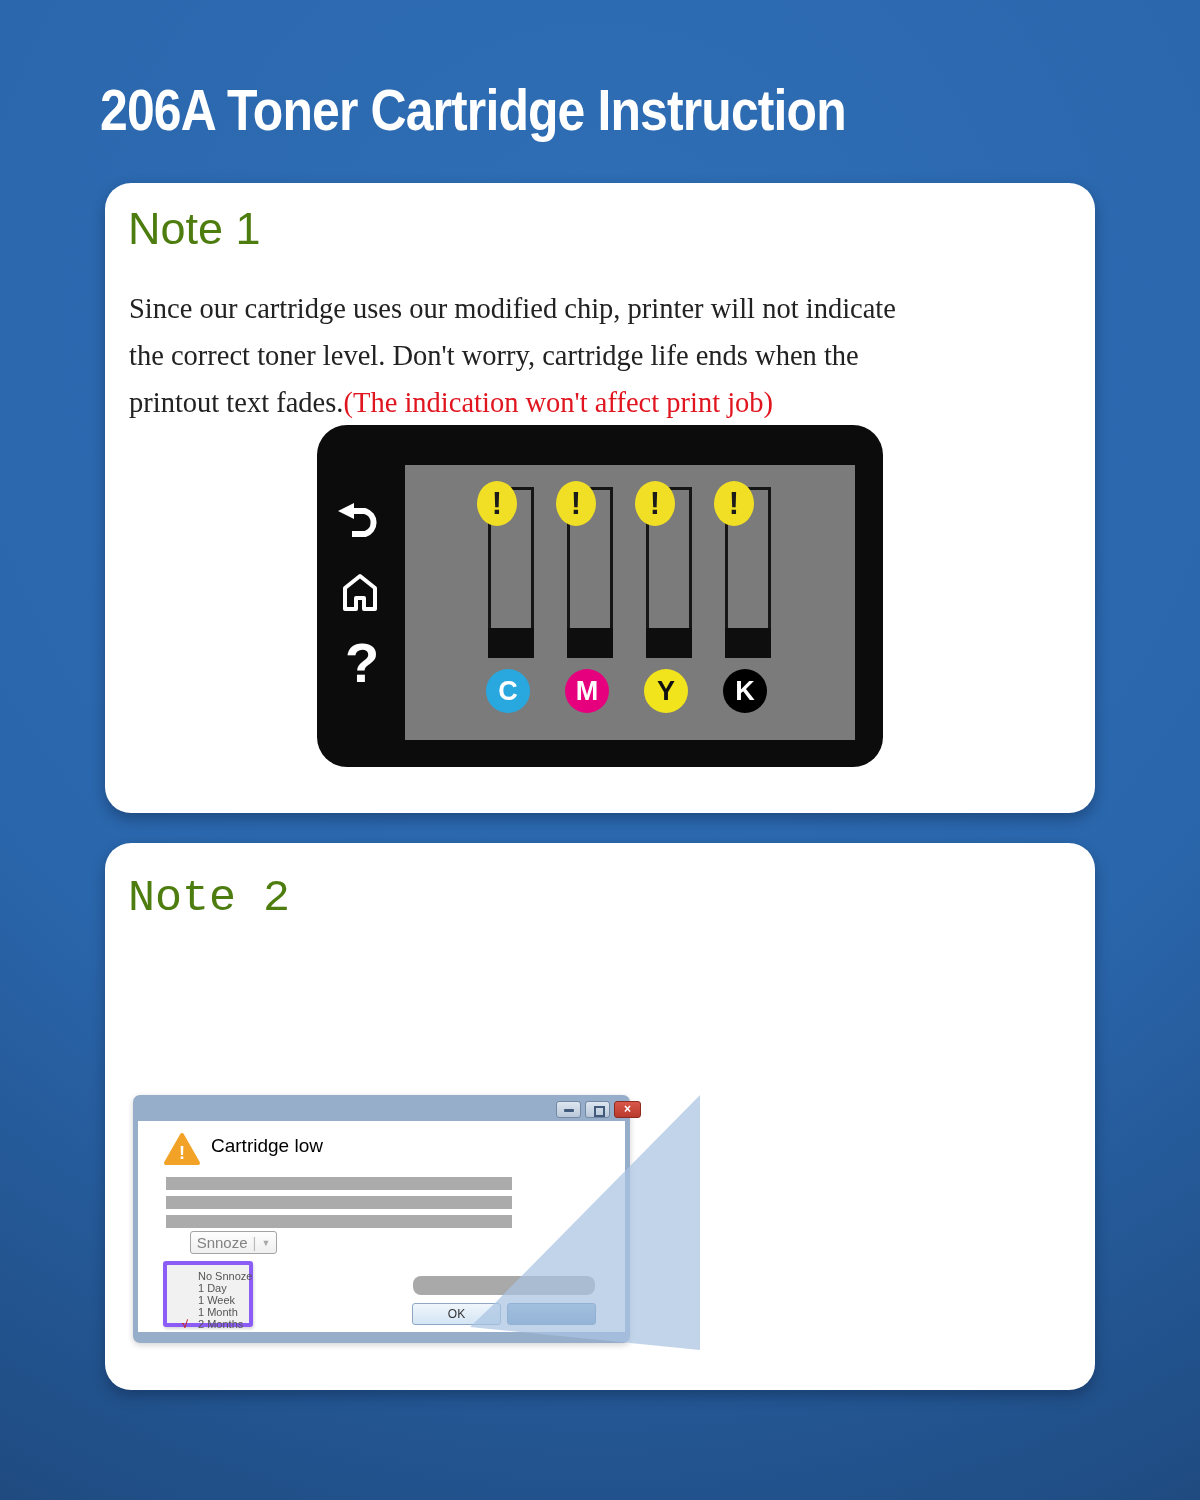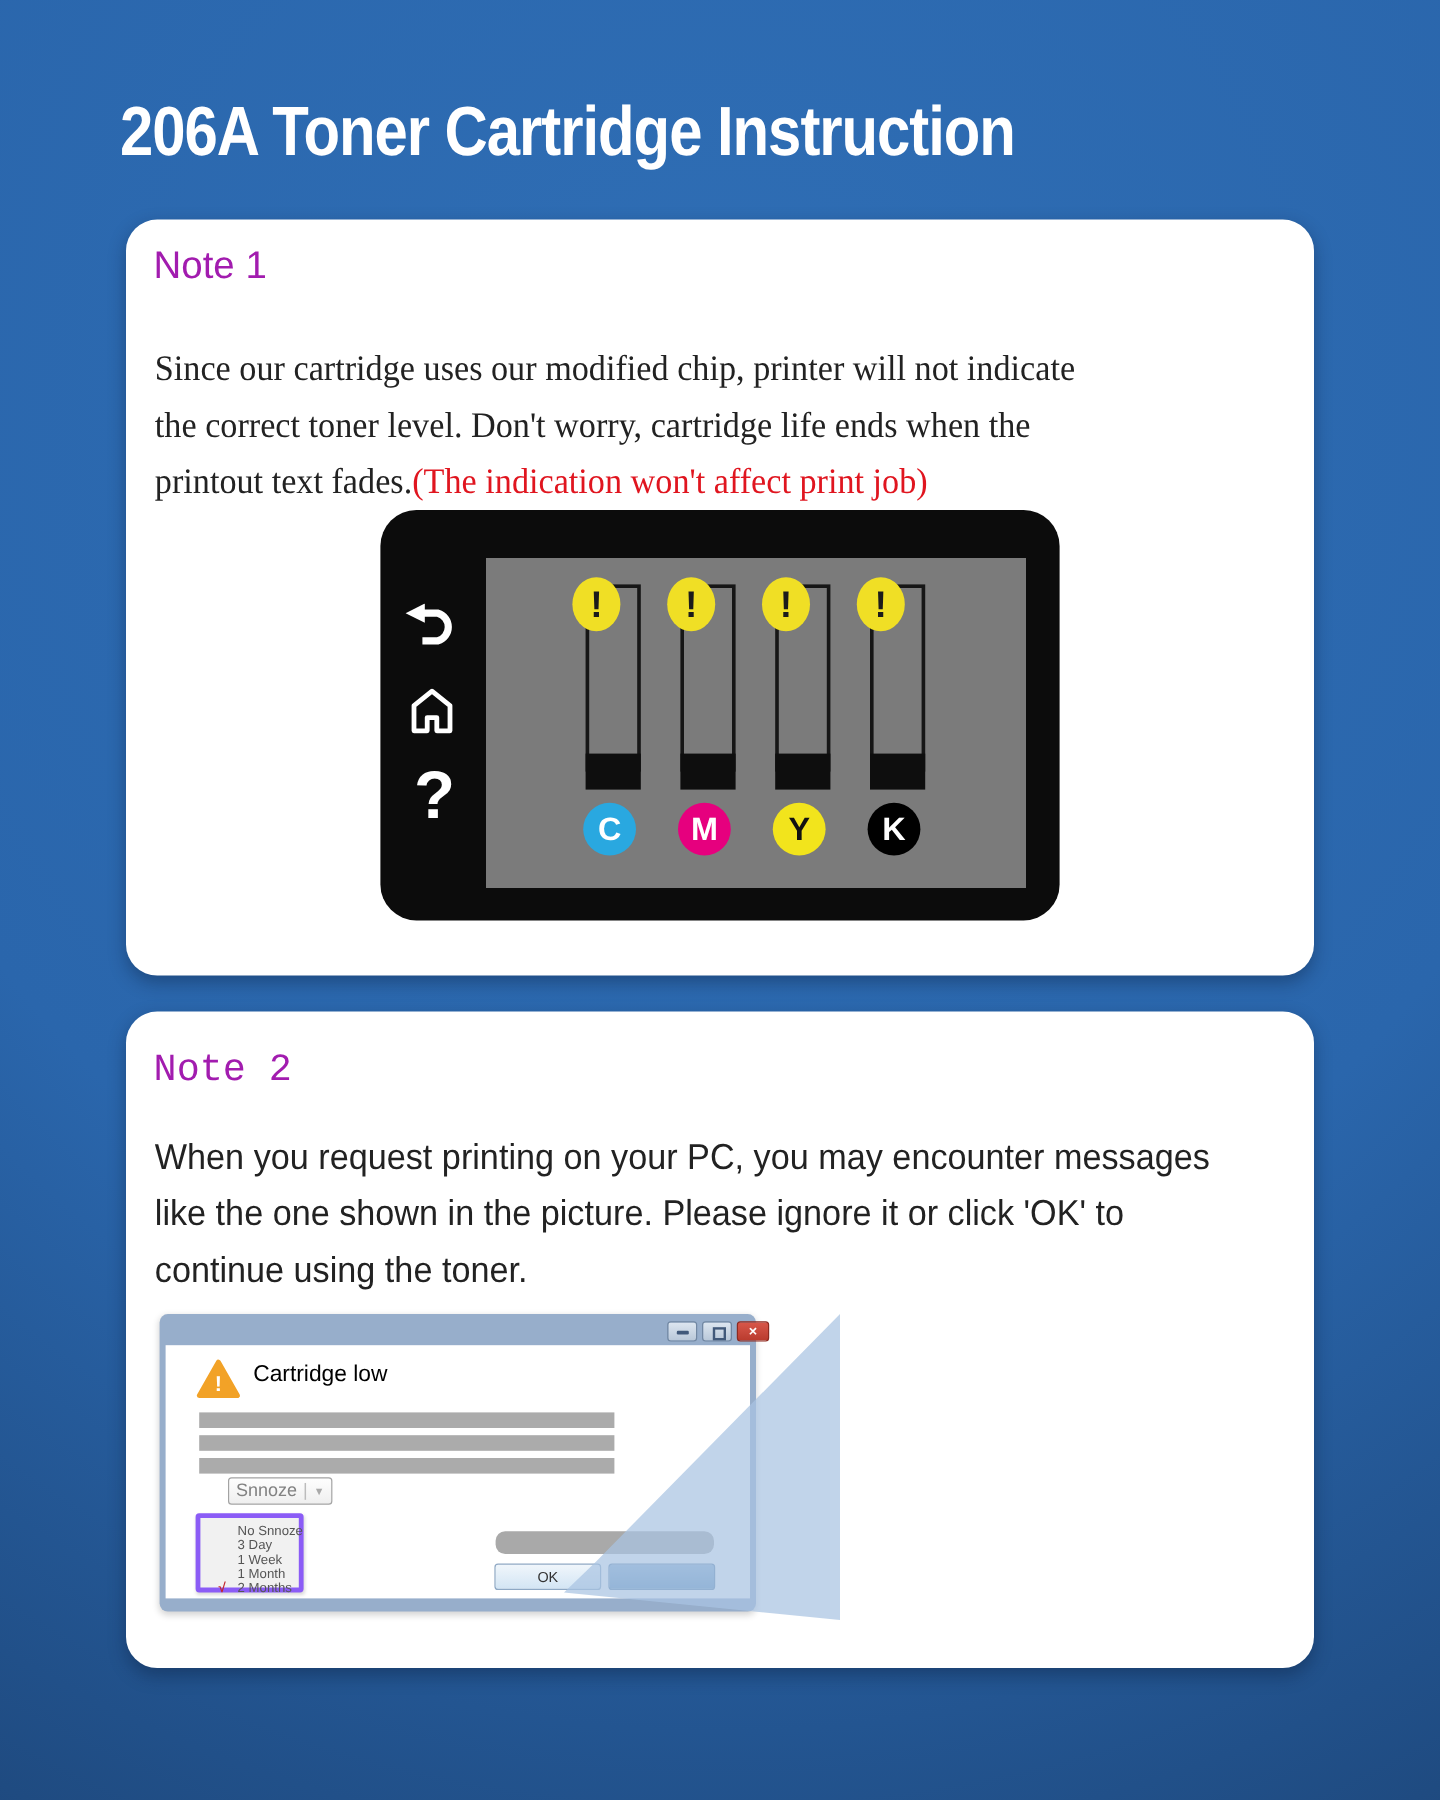--- a/index.html
+++ b/index.html
@@ -5,21 +5,21 @@
   html,body{margin:0;padding:0;}
   body{width:1200px;height:1500px;font-family:"Liberation Sans",sans-serif;}
   .stage{position:relative;width:1200px;height:1500px;overflow:hidden;
     background:radial-gradient(140% 115% at 50% 22%, #2f6eb5 0%, #2a66ac 45%, #1f4b81 76%, #16335c 100%);}
   .page-title{position:absolute;left:100px;top:76px;font-size:58px;font-weight:bold;color:#ffffff;
     letter-spacing:-1px;white-space:nowrap;transform:scaleX(.86);transform-origin:0 0;}
   .card{position:absolute;left:105px;width:990px;background:#ffffff;border-radius:26px;
     box-shadow:0 6px 14px rgba(8,24,48,.35);}
   .card1{top:183px;height:630px;}
   .card2{top:843px;height:547px;}
-  .card h2{position:absolute;left:23px;margin:0;font-weight:400;color:#a21caf;font-size:32px;}
+  .card h2{position:absolute;left:23px;margin:0;font-weight:400;color:#4d7c0f;font-size:45px;}
   .card1 h2{top:20px;}
   .card2 h2{top:30px;font-family:Liberation Mono, monospace;}
   .para{position:absolute;left:24px;}
   .card1 .para{top:101px;font-family:Liberation Serif, serif;}
   .card2 .para{top:98px;}
   .line{font-size:30px;color:#222222;line-height:47px;white-space:nowrap;
     transform:scaleX(.95);transform-origin:0 0;}
   .red{color:#e0151f;}
 
   
@@ -124,25 +124,20 @@
         <div class="cmyk" style="left: 81px; background: rgb(41, 168, 224); color: rgb(255, 255, 255);">C</div>
         <div class="cmyk" style="left: 160px; background: rgb(230, 0, 126); color: rgb(255, 255, 255);">M</div>
         <div class="cmyk" style="left: 239px; background: rgb(242, 228, 28); color: rgb(17, 17, 17);">Y</div>
         <div class="cmyk" style="left: 318px; background: rgb(0, 0, 0); color: rgb(255, 255, 255);">K</div>
       </div>
     </div>
   </section>
 
   <section class="card card2">
     <h2>Note 2</h2>
-    <div class="para">
-      <div class="line">When you request printing on your PC, you may encounter messages</div>
-      <div class="line">like the one shown in the picture. Please ignore it or click 'OK' to</div>
-      <div class="line">continue using the toner.</div>
-    </div>
 
     <div class="dialog">
       <div class="winbtn win-min">
           <span class="minbar"></span>
         </div>
       <div class="winbtn win-max">
           <span class="maxbox"></span>
         </div>
       <div class="winbtn win-close">×</div>
       <div class="dlg-content"></div>
@@ -160,21 +155,21 @@
       <div class="ph-line ph3"></div>
 
       <div class="snooze">
         <span>Snnoze</span>
           <span class="sb-sep">|</span>
           <span class="sb-arrow">▼</span>
       </div>
 
       <div class="dropdown">
         <div class="dd-item">No Snnoze</div>
-        <div class="dd-item">3 Day</div>
+        <div class="dd-item">1 Day</div>
         <div class="dd-item">1 Week</div>
         <div class="dd-item">1 Month</div>
         <div class="dd-item"><span class="dd-check">√</span><span>2 Months</span></div>
       </div>
 
       <div class="ph-btn"></div>
       <div class="ok-btn">OK</div>
       <div class="alt-btn"></div>
     </div>
 

